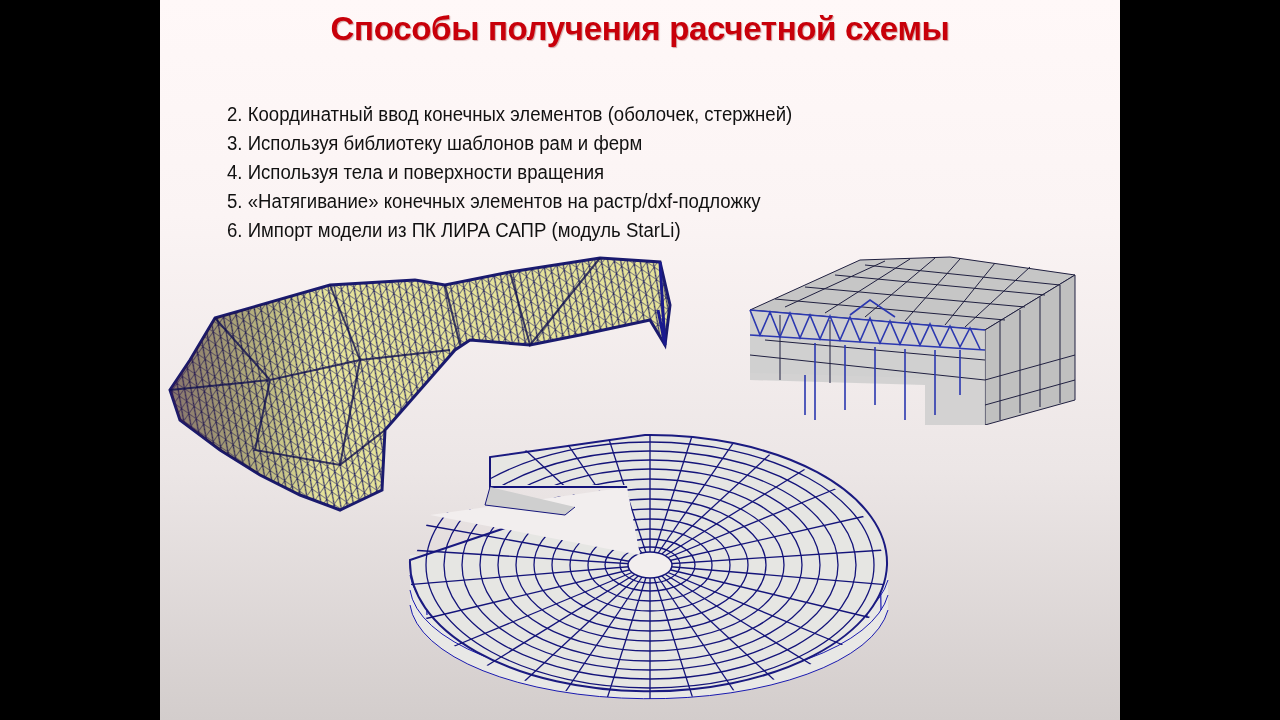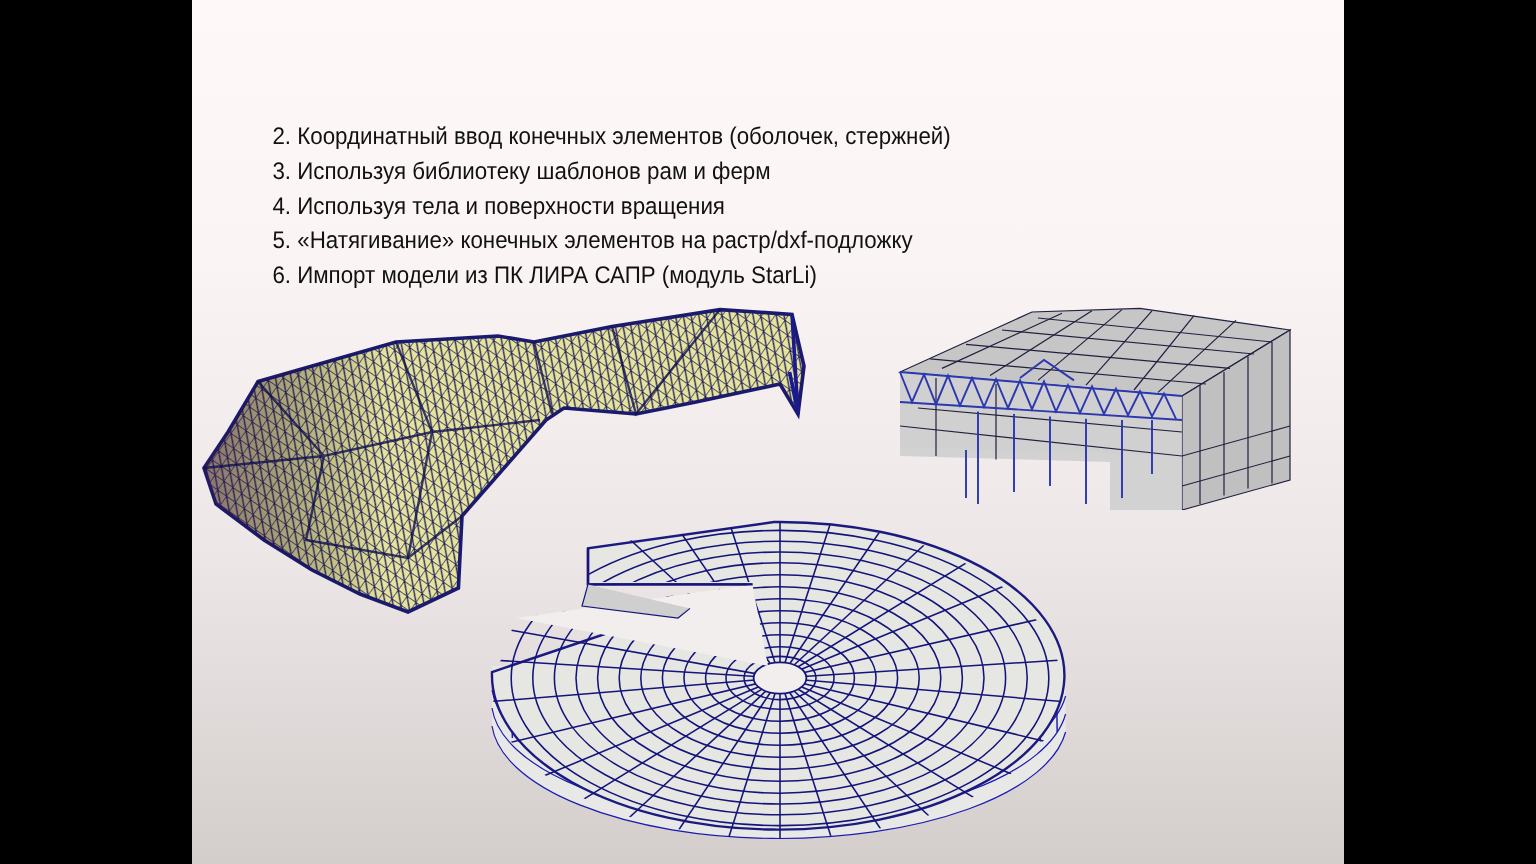--- a/index.html
+++ b/index.html
@@ -18,20 +18,21 @@
     font-family: "Liberation Sans", sans-serif; font-size: 20px; color: #111; line-height: 29px;
     transform: scaleX(0.93); transform-origin: left top;
   }
   .bullets li { white-space: nowrap; }
   .fig { position: absolute; }
 </style>
 </head>
 <body>
 
 <div class="slide">
+  <div class="title">Способы получения расчетной схемы</div>
 
   <ul class="bullets">
     <li>2. Координатный ввод конечных элементов (оболочек, стержней)</li>
     <li>3. Используя библиотеку шаблонов рам и ферм</li>
     <li>4. Используя тела и поверхности вращения</li>
     <li>5. «Натягивание» конечных элементов на растр/dxf-подложку</li>
     <li>6. Импорт модели из ПК ЛИРА САПР (модуль StarLi)</li>
   </ul>
 
   <svg class="fig" style="left:0px; top:250px;" width="540" height="280" viewBox="0 0 540 280">

